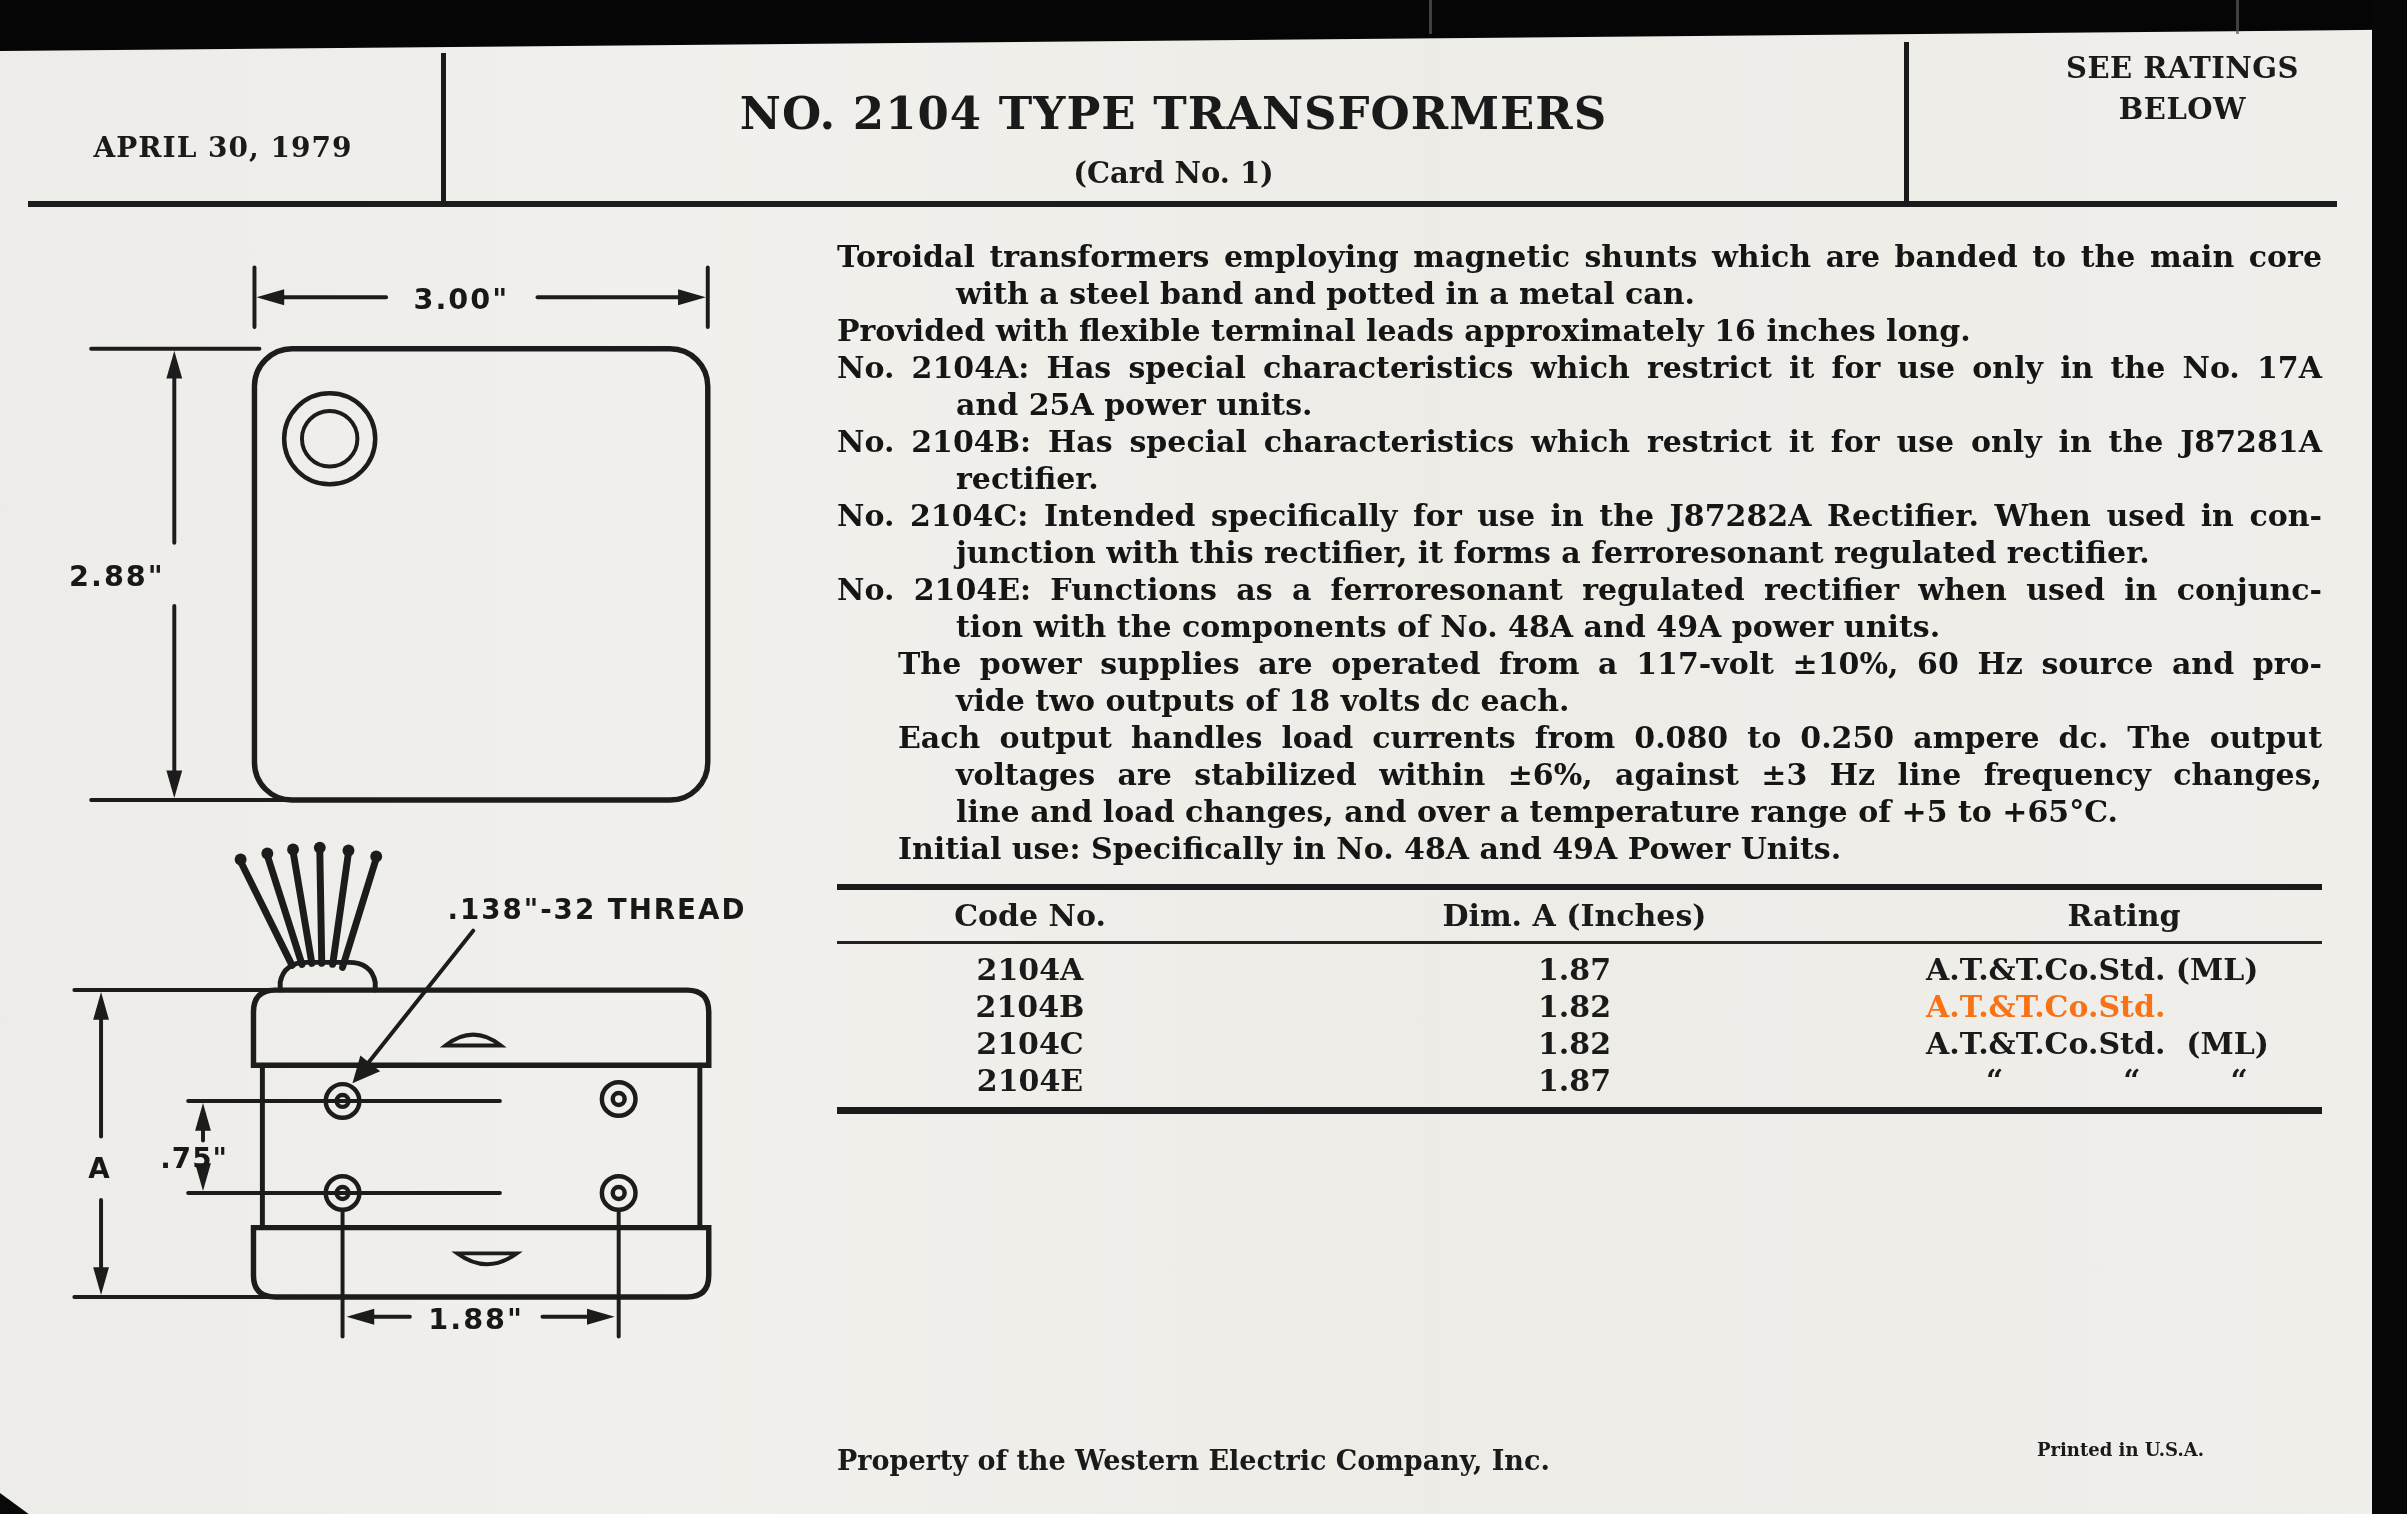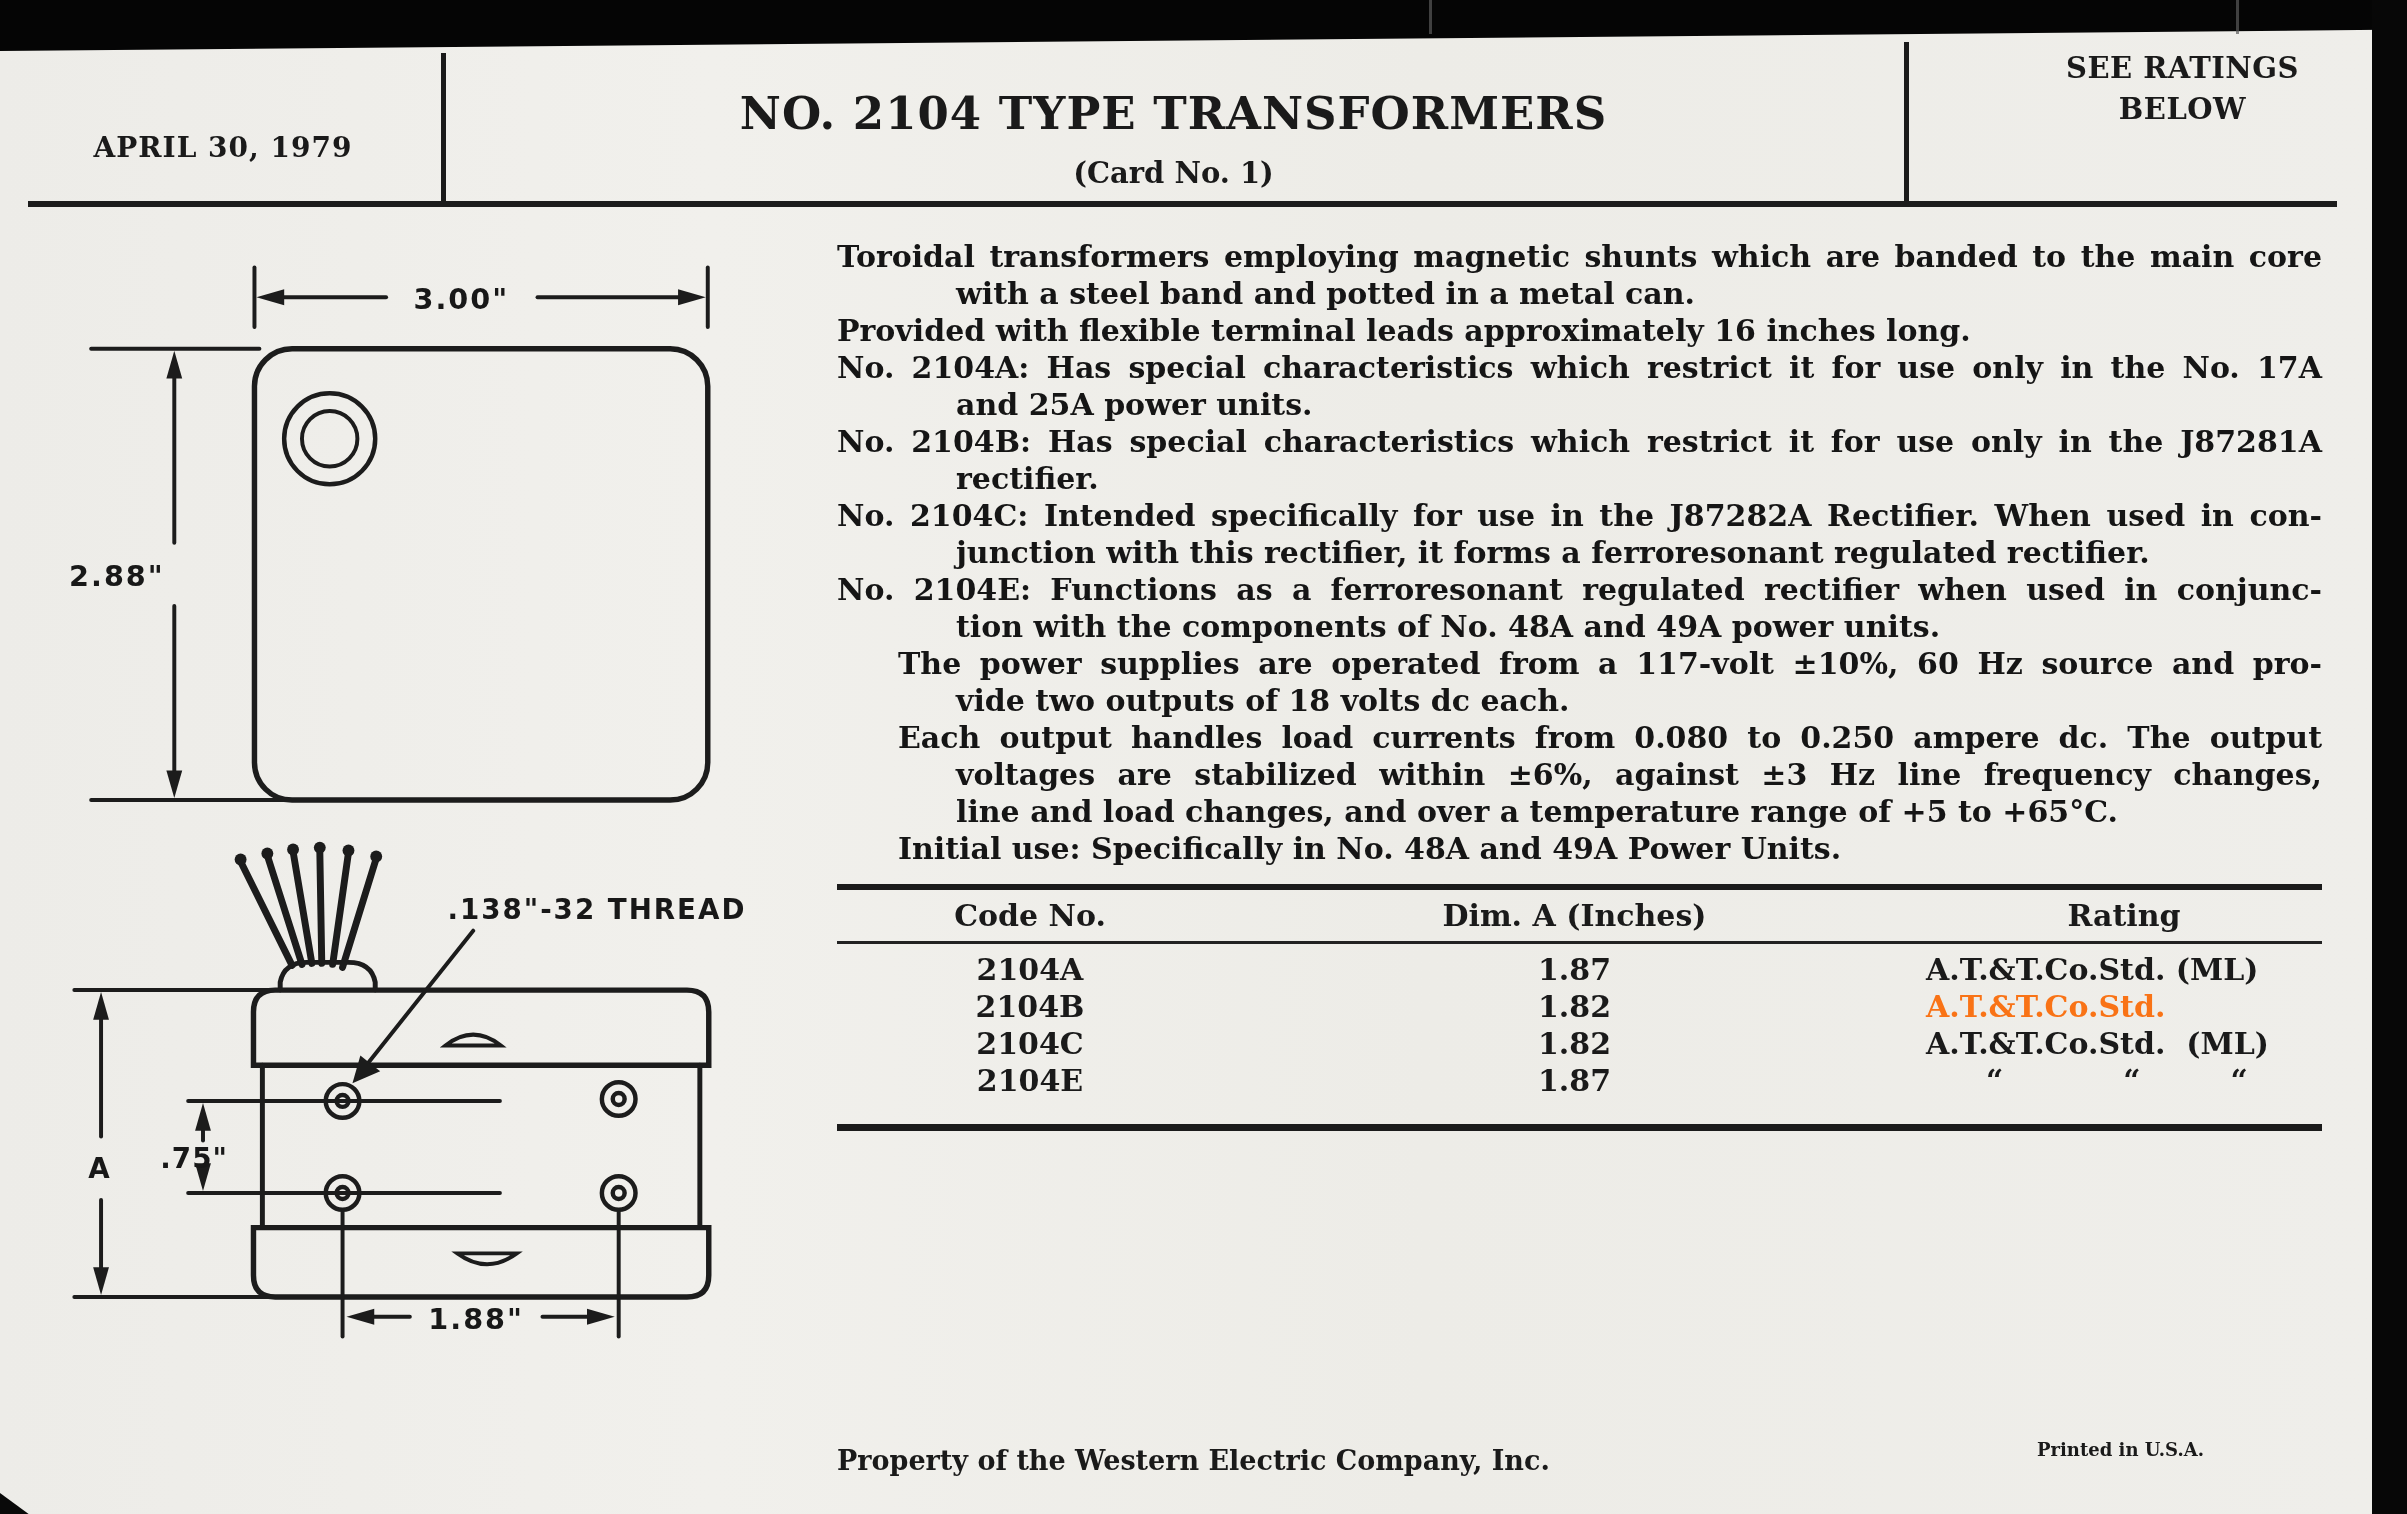--- a/index.html
+++ b/index.html
@@ -33,21 +33,21 @@
   .ln{min-height:37px;}
   .ln.j{text-align:justify;text-align-last:justify;}
   .ln.i1{padding-left:61px;}
   .ln.i2{padding-left:119px;}
   .ln.i2.j{text-align:justify;text-align-last:justify;}
   
   .rtable{position:absolute;left:837px;top:884px;width:1485px;}
   .t-rule-top{height:6px;background:#1b1b1b;}
   .t-hdr{display:flex;height:51px;align-items:center;font-weight:bold;font-size:30px;}
   .t-rule-mid{height:3px;background:#222;}
-  .t-rows{padding-top:7px;padding-bottom:25px;}
+  .t-rows{padding-top:7px;padding-bottom:8px;}
   .t-row{display:flex;height:37px;align-items:center;font-size:30px;}
   .c1{width:386px;text-align:center;font-weight:bold;}
   .c2{width:703px;text-align:center;font-weight:bold;}
   .c3{width:396px;text-align:left;white-space:pre;font-weight:bold;}
   .c3.light{font-weight:bold;color:#f97316;}
   .t-hdr .c3{text-align:center;}
   .t-rule-bot{height:7px;background:#1b1b1b;}
   
   #diag{position:absolute;left:0px;top:228px;}
   .draft{font-family:"DejaVu Sans",sans-serif;font-weight:bold;fill:#181818;}

